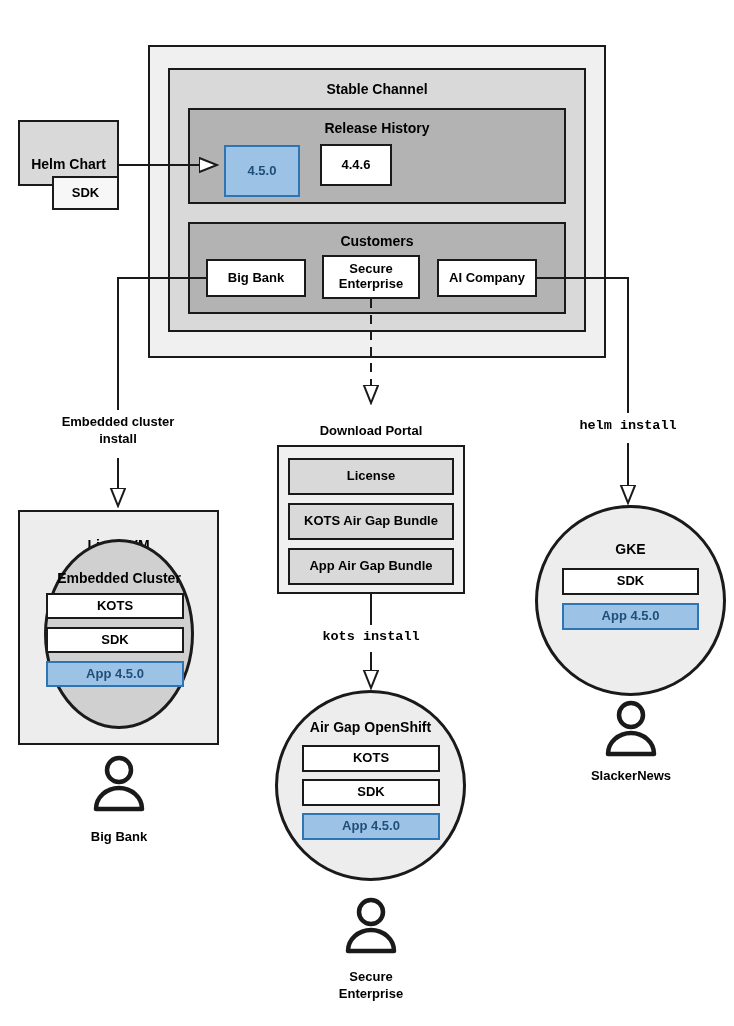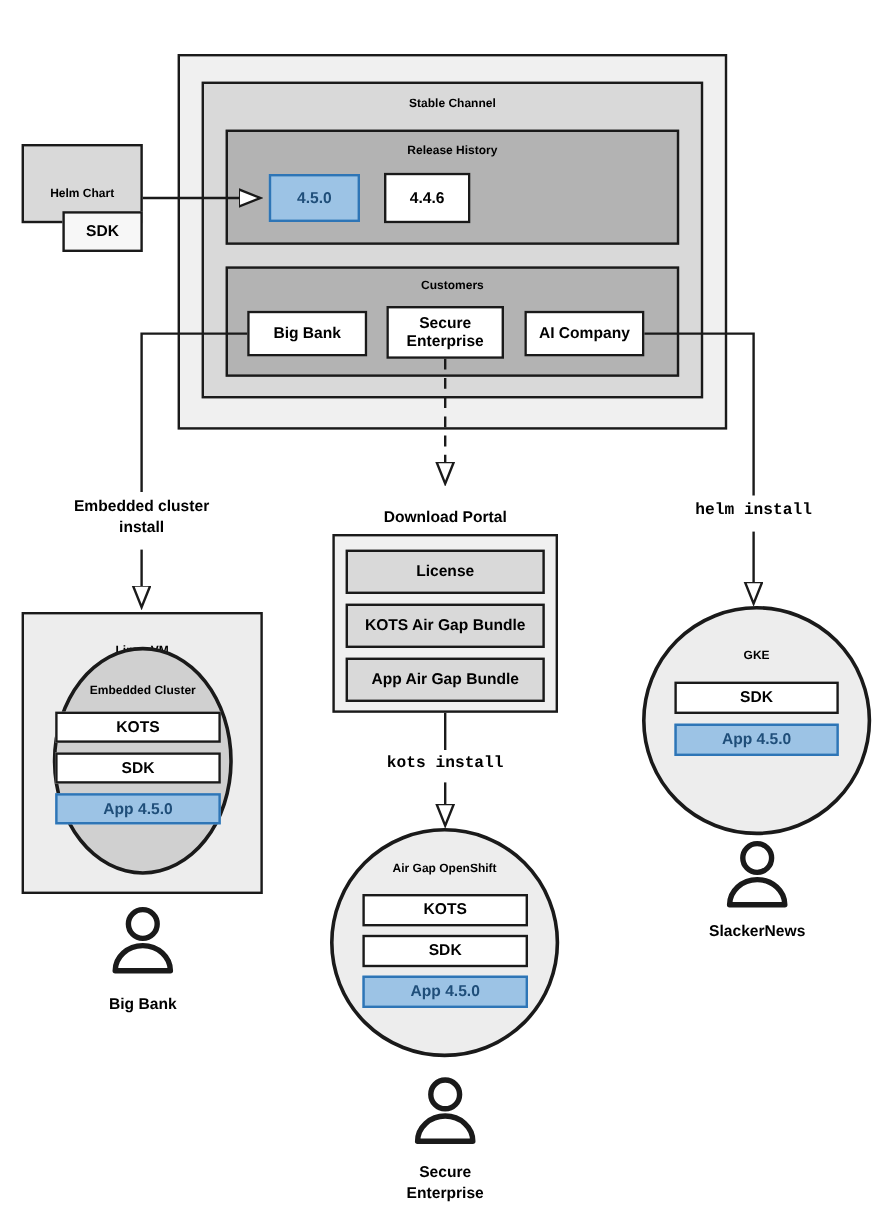--- a/index.html
+++ b/index.html
@@ -77,21 +77,21 @@
     border: 3px solid #1a1a1a;
     border-radius: 50%;
     background: #EDEDED;
   }
   .circle.darkfill { background: #D0D0D0; }
 
   .ctr-head {
     position: absolute;
     left: 0; right: 0;
     text-align: center;
-    font-size: 10px;
+    font-size: 14px;
     font-weight: bold;
   }
 
   svg.overlay {
     position: absolute;
     left: 0; top: 0;
     width: 734px;
     height: 1026px;
     pointer-events: none;
   }
@@ -105,21 +105,21 @@
 
   <div class="abs box platform-outer" style="left:148px; top:45px; width:458px; height:313px;"></div>
 
   <div class="abs box channel" style="left:168px; top:68px; width:418px; height:264px;">
     <div class="ctr-head" style="top:11px;">Stable Channel</div>
   </div>
 
   <div class="abs box subgroup" style="left:188px; top:108px; width:378px; height:96px;">
     <div class="ctr-head" style="top:10px;">Release History</div>
   </div>
-  <div class="abs item blue" style="left:224px; top:145px; width:76px; height:40px;">4.5.0</div>
+  <div class="abs item blue" style="left:224px; top:145px; width:76px; height:52px;">4.5.0</div>
   <div class="abs item" style="left:320px; top:144px; width:72px; height:42px;">4.4.6</div>
 
   <div class="abs box subgroup" style="left:188px; top:222px; width:378px; height:92px;">
     <div class="ctr-head" style="top:9px;">Customers</div>
   </div>
   <div class="abs item" style="left:206px; top:259px; width:100px; height:38px;">Big Bank</div>
   <div class="abs item" style="left:322px; top:255px; width:98px; height:44px; white-space:pre-line;">Secure
 Enterprise</div>
   <div class="abs item" style="left:437px; top:259px; width:100px; height:38px;">AI Company</div>
 

